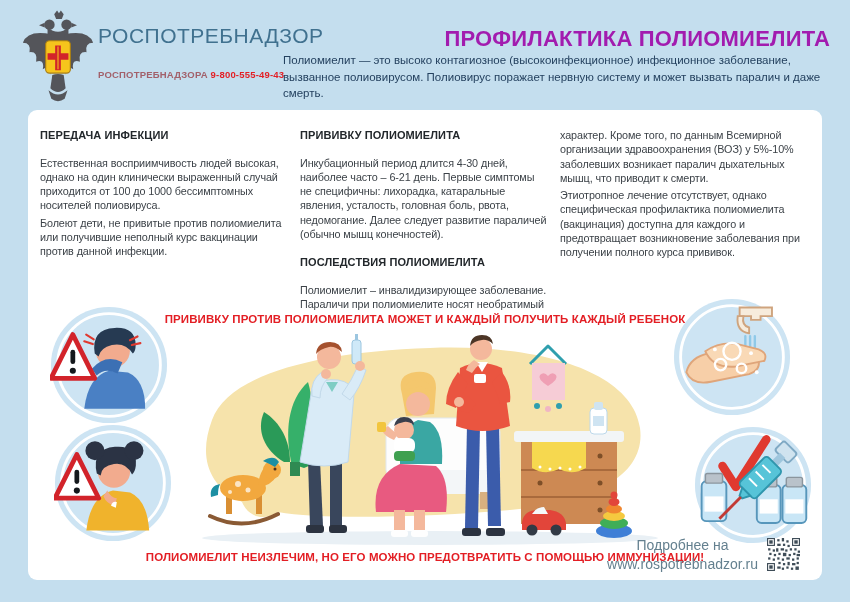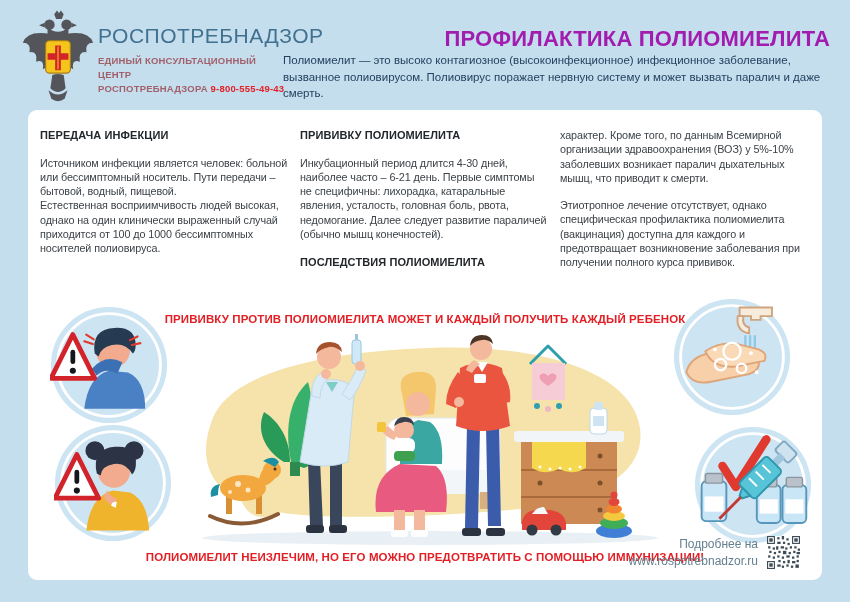--- a/index.html
+++ b/index.html
@@ -17,38 +17,38 @@
   .brand-sub{margin-top:6px;font-size:9.5px;font-weight:bold;color:#a2606a;line-height:1.45;letter-spacing:.2px}
   .brand-phone{color:#e31e24}
   .title-wrap{position:absolute;left:283px;top:26px;width:547px}
   .poster-title{font-size:22px;font-weight:bold;color:#a21caf;text-align:right;letter-spacing:.2px}
   .poster-intro{font-size:11.5px;color:#24415f;line-height:1.45}
   
   .card{position:absolute;left:28px;top:110px;width:794px;height:470px;background:#ffffff;border-radius:9px}
   .col{position:absolute;top:18px;font-size:10.8px;color:#3c4248;line-height:1.32;letter-spacing:-.1px}
   .col h3{font-size:11px;font-weight:bold;color:#22272b;margin-bottom:13px;letter-spacing:.1px}
   .col p{margin:0}
-  .col p.gap{margin-top:13px}
+  .col p.gap{margin-top:3px}
   .col1{left:12px;width:250px}
   .col2{left:272px;width:248px}
   .col3{left:532px;width:244px}
   .banner{position:absolute;left:0;width:100%;text-align:center;color:#e31e24;font-weight:bold;font-size:11.5px;letter-spacing:.1px}
   .banner-mid{top:203px}
   .banner-bottom{top:441px}
   
   .circle-icon{position:absolute;width:118px;height:118px}
   .ci-lt{left:22px;top:196px}
   .ci-lb{left:26px;top:314px}
   .ci-rt{left:645px;top:188px}
   .ci-rb{left:666px;top:316px}
   
   .illustration{position:absolute;left:152px;top:222px;width:495px;height:215px}
   
   .footer{position:absolute;right:22px;top:426px;display:flex;align-items:center;gap:9px}
-  .footer-text{font-size:12px;color:#64808f;text-align:right;line-height:1.35}
+  .footer-text{font-size:14px;color:#64808f;text-align:center;line-height:1.35}
   .qr{width:33px;height:33px}
 </style>
 </head>
 <body>
 
 <div class="emblem">
   <svg viewBox="0 0 80 100" width="76" height="96">
     <g fill="#54555a">
       <path d="M36,6 l3,-4 2,3 2,-3 3,4 -2,5 -6,0 z"></path>
       <circle cx="31" cy="17" r="5.5"></circle>
@@ -63,43 +63,44 @@
     </g>
     <rect x="27" y="34" width="26" height="34" rx="4" fill="#f6c51c" stroke="#a87d14" stroke-width="1.2"></rect>
     <path d="M37,39 h6 v8 h8 v7 h-8 v11 h-6 v-11 h-8 v-7 h8 z" fill="#d2232a"></path>
     <line x1="40" y1="40" x2="40" y2="64" stroke="#f6c51c" stroke-width="1.1"></line>
   </svg>
 </div>
 
 <div class="brand">
   <div class="brand-name">РОСПОТРЕБНАДЗОР</div>
   <div class="brand-sub">
-    <span>ЕДИНЫЙ КОНСУЛЬТАЦИОННЫЙ ЦЕНТР</span><br>
+    <br>
     <span>РОСПОТРЕБНАДЗОРА</span>
     <span class="brand-phone">9-800-555-49-43</span>
   </div>
 </div>
 
 <div class="title-wrap">
   <div class="poster-title">ПРОФИЛАКТИКА ПОЛИОМИЕЛИТА</div>
   <div class="poster-intro">Полиомиелит — это высоко контагиозное (высокоинфекционное) инфекционное заболевание, вызванное полиовирусом. Полиовирус поражает нервную систему и может вызвать паралич и даже смерть.</div>
 </div>
 
 <div class="card">
 
   <div class="col col1">
     <h3>ПЕРЕДАЧА ИНФЕКЦИИ</h3>
-    <p>Источником инфекции является человек: больной или бессимптомный носитель. Пути передачи – бытовой, водный, пищевой.</p>
     <p>Естественная восприимчивость людей высокая, однако на один клинически выраженный случай приходится от 100 до 1000 бессимптомных носителей полиовируса.</p>
+    <p class="gap">Болеют дети, не привитые против полиомиелита или получившие неполный курс вакцинации против данной инфекции.</p>
   </div>
 
   <div class="col col2">
     <h3>ПРИВИВКУ ПОЛИОМИЕЛИТА</h3>
     <p>Инкубационный период длится 4-30 дней, наиболее часто – 6-21 день. Первые симптомы не специфичны: лихорадка, катаральные явления, усталость, головная боль, рвота, недомогание. Далее следует развитие параличей (обычно мышц конечностей).</p>
     <h3 class="gap" style="margin-top:14px">ПОСЛЕДСТВИЯ ПОЛИОМИЕЛИТА</h3>
+    <p>Полиомиелит – инвалидизирующее заболевание. Параличи при полиомиелите носят необратимый</p>
   </div>
 
   <div class="col col3">
     <p>характер. Кроме того, по данным Всемирной организации здравоохранения (ВОЗ) у 5%-10% заболевших возникает паралич дыхательных мышц, что приводит к смерти.</p>
     <p class="gap">Этиотропное лечение отсутствует, однако специфическая профилактика полиомиелита (вакцинация) доступна для каждого и предотвращает возникновение заболевания при получении полного курса прививок.</p>
   </div>
 
   <div class="banner banner-mid">ПРИВИВКУ ПРОТИВ ПОЛИОМИЕЛИТА МОЖЕТ И КАЖДЫЙ ПОЛУЧИТЬ КАЖДЫЙ РЕБЕНОК</div>
 
   <div class="circle-icon ci-lt">

